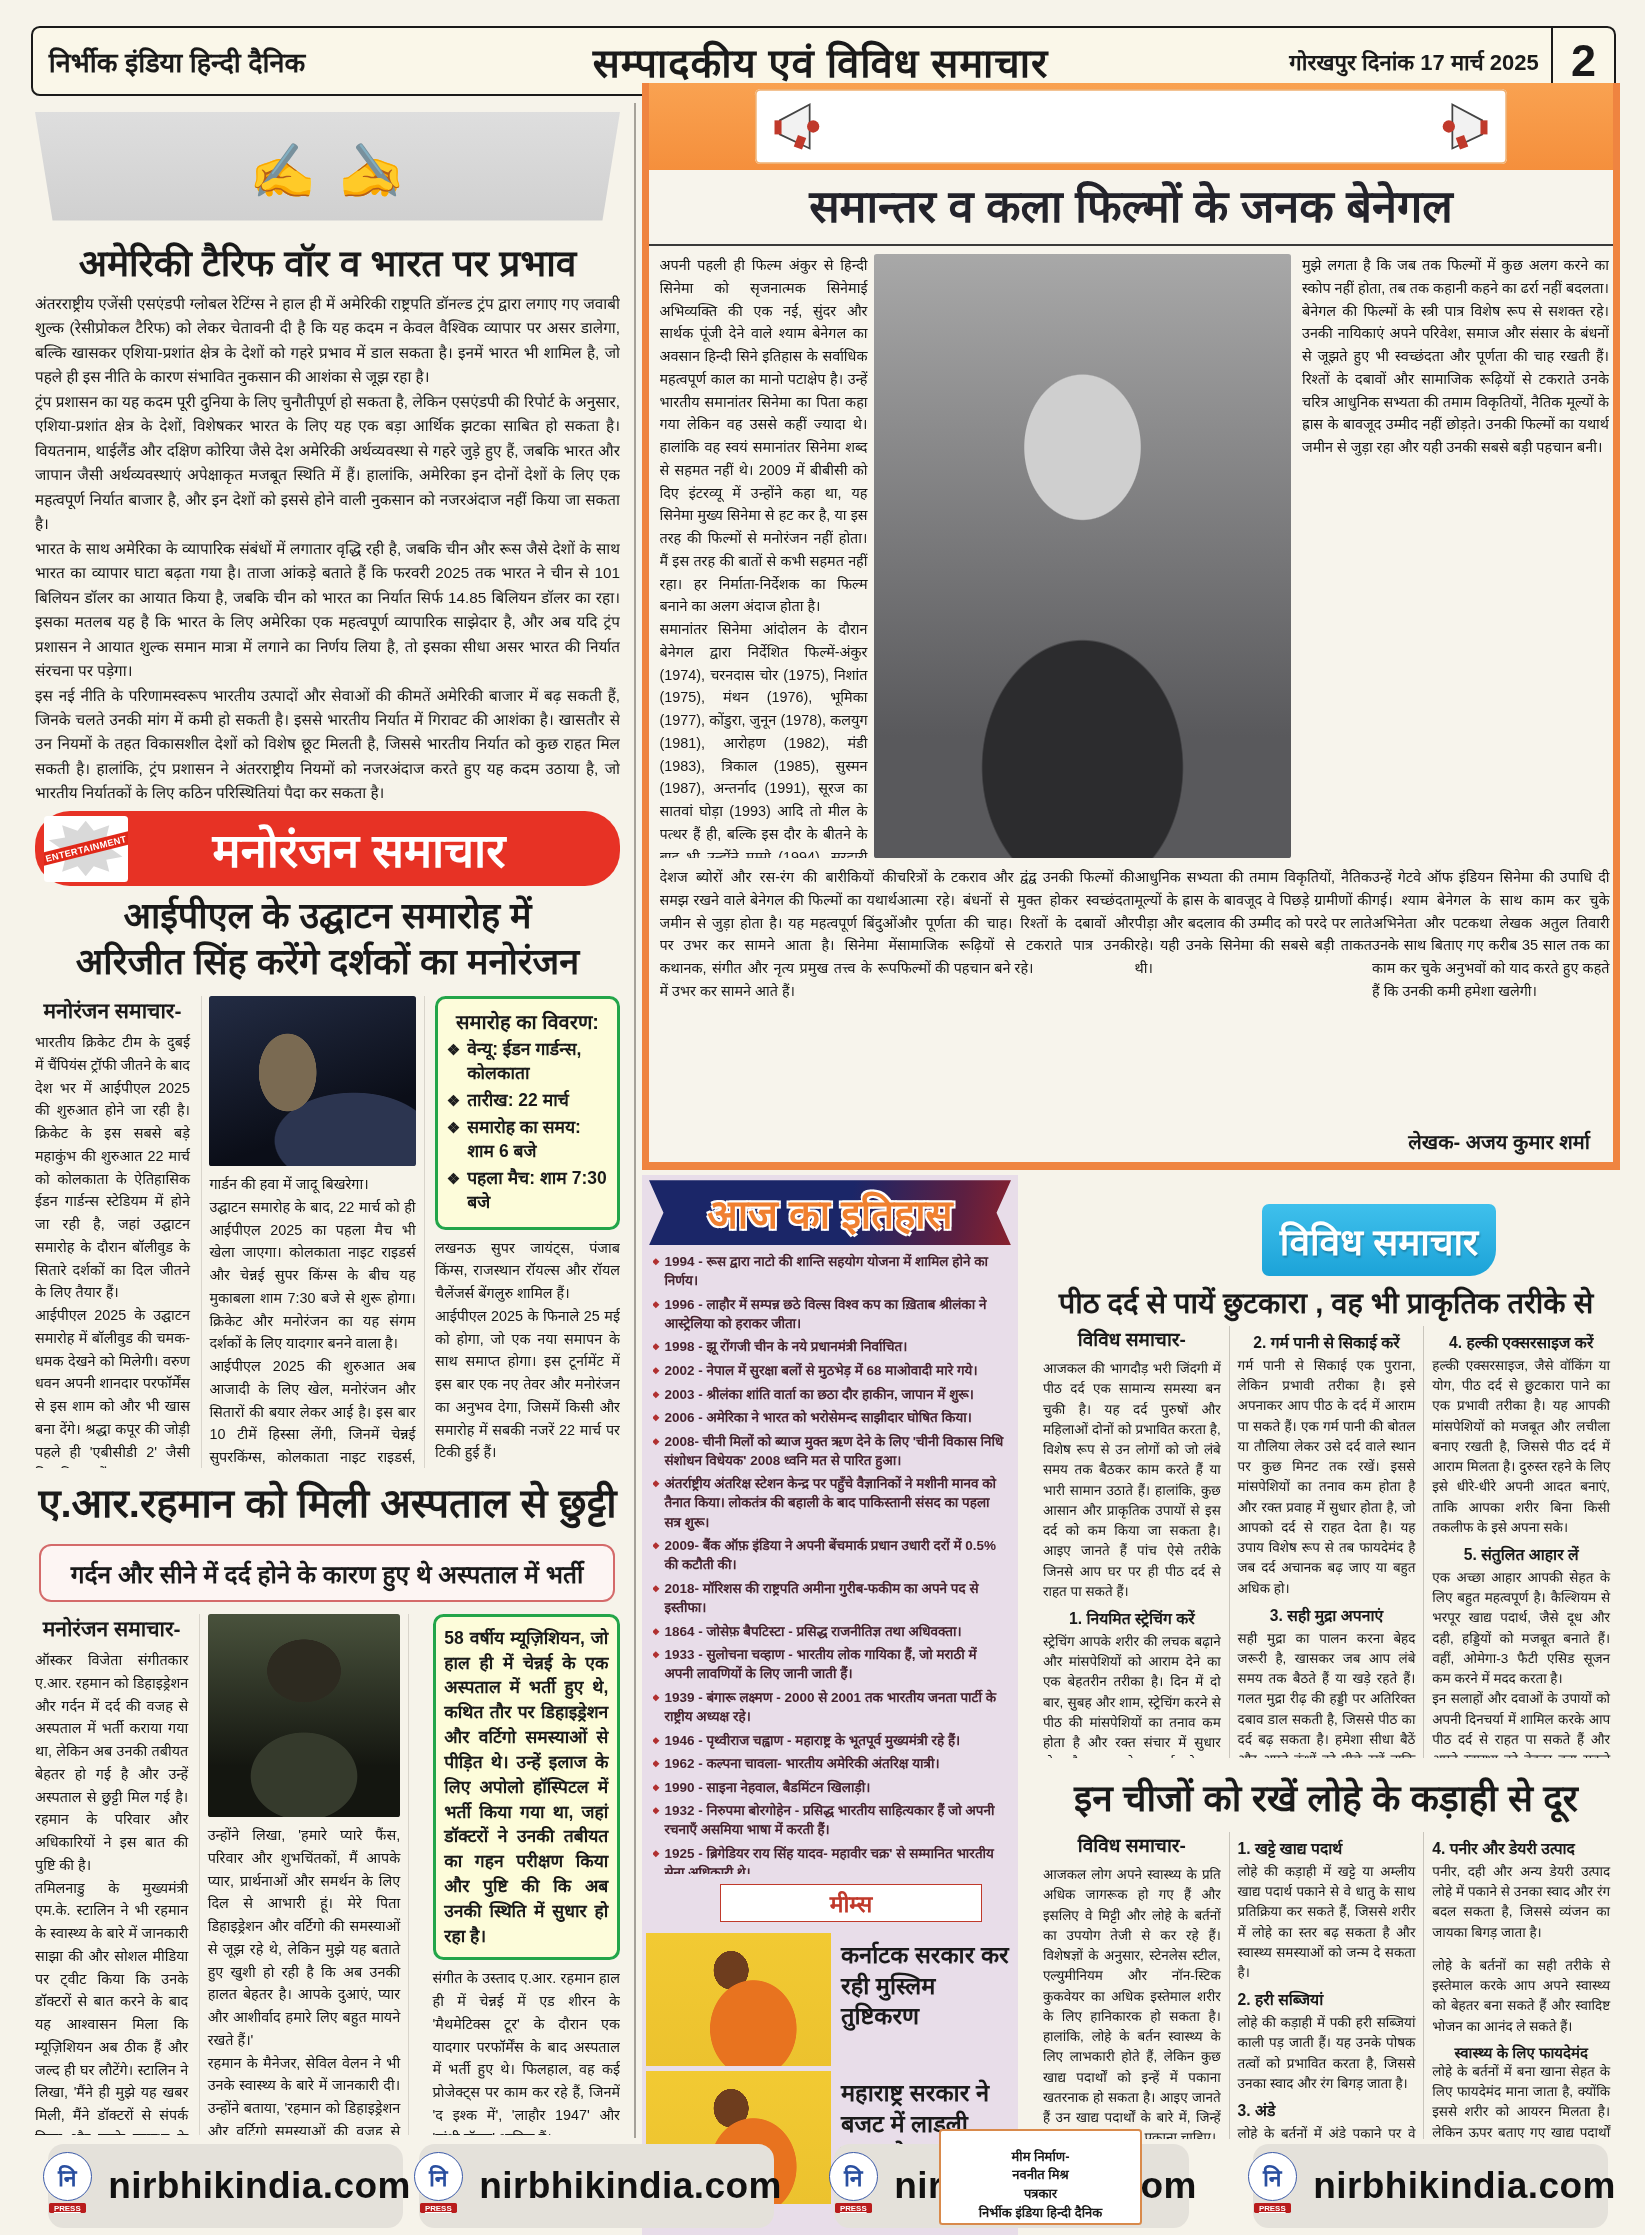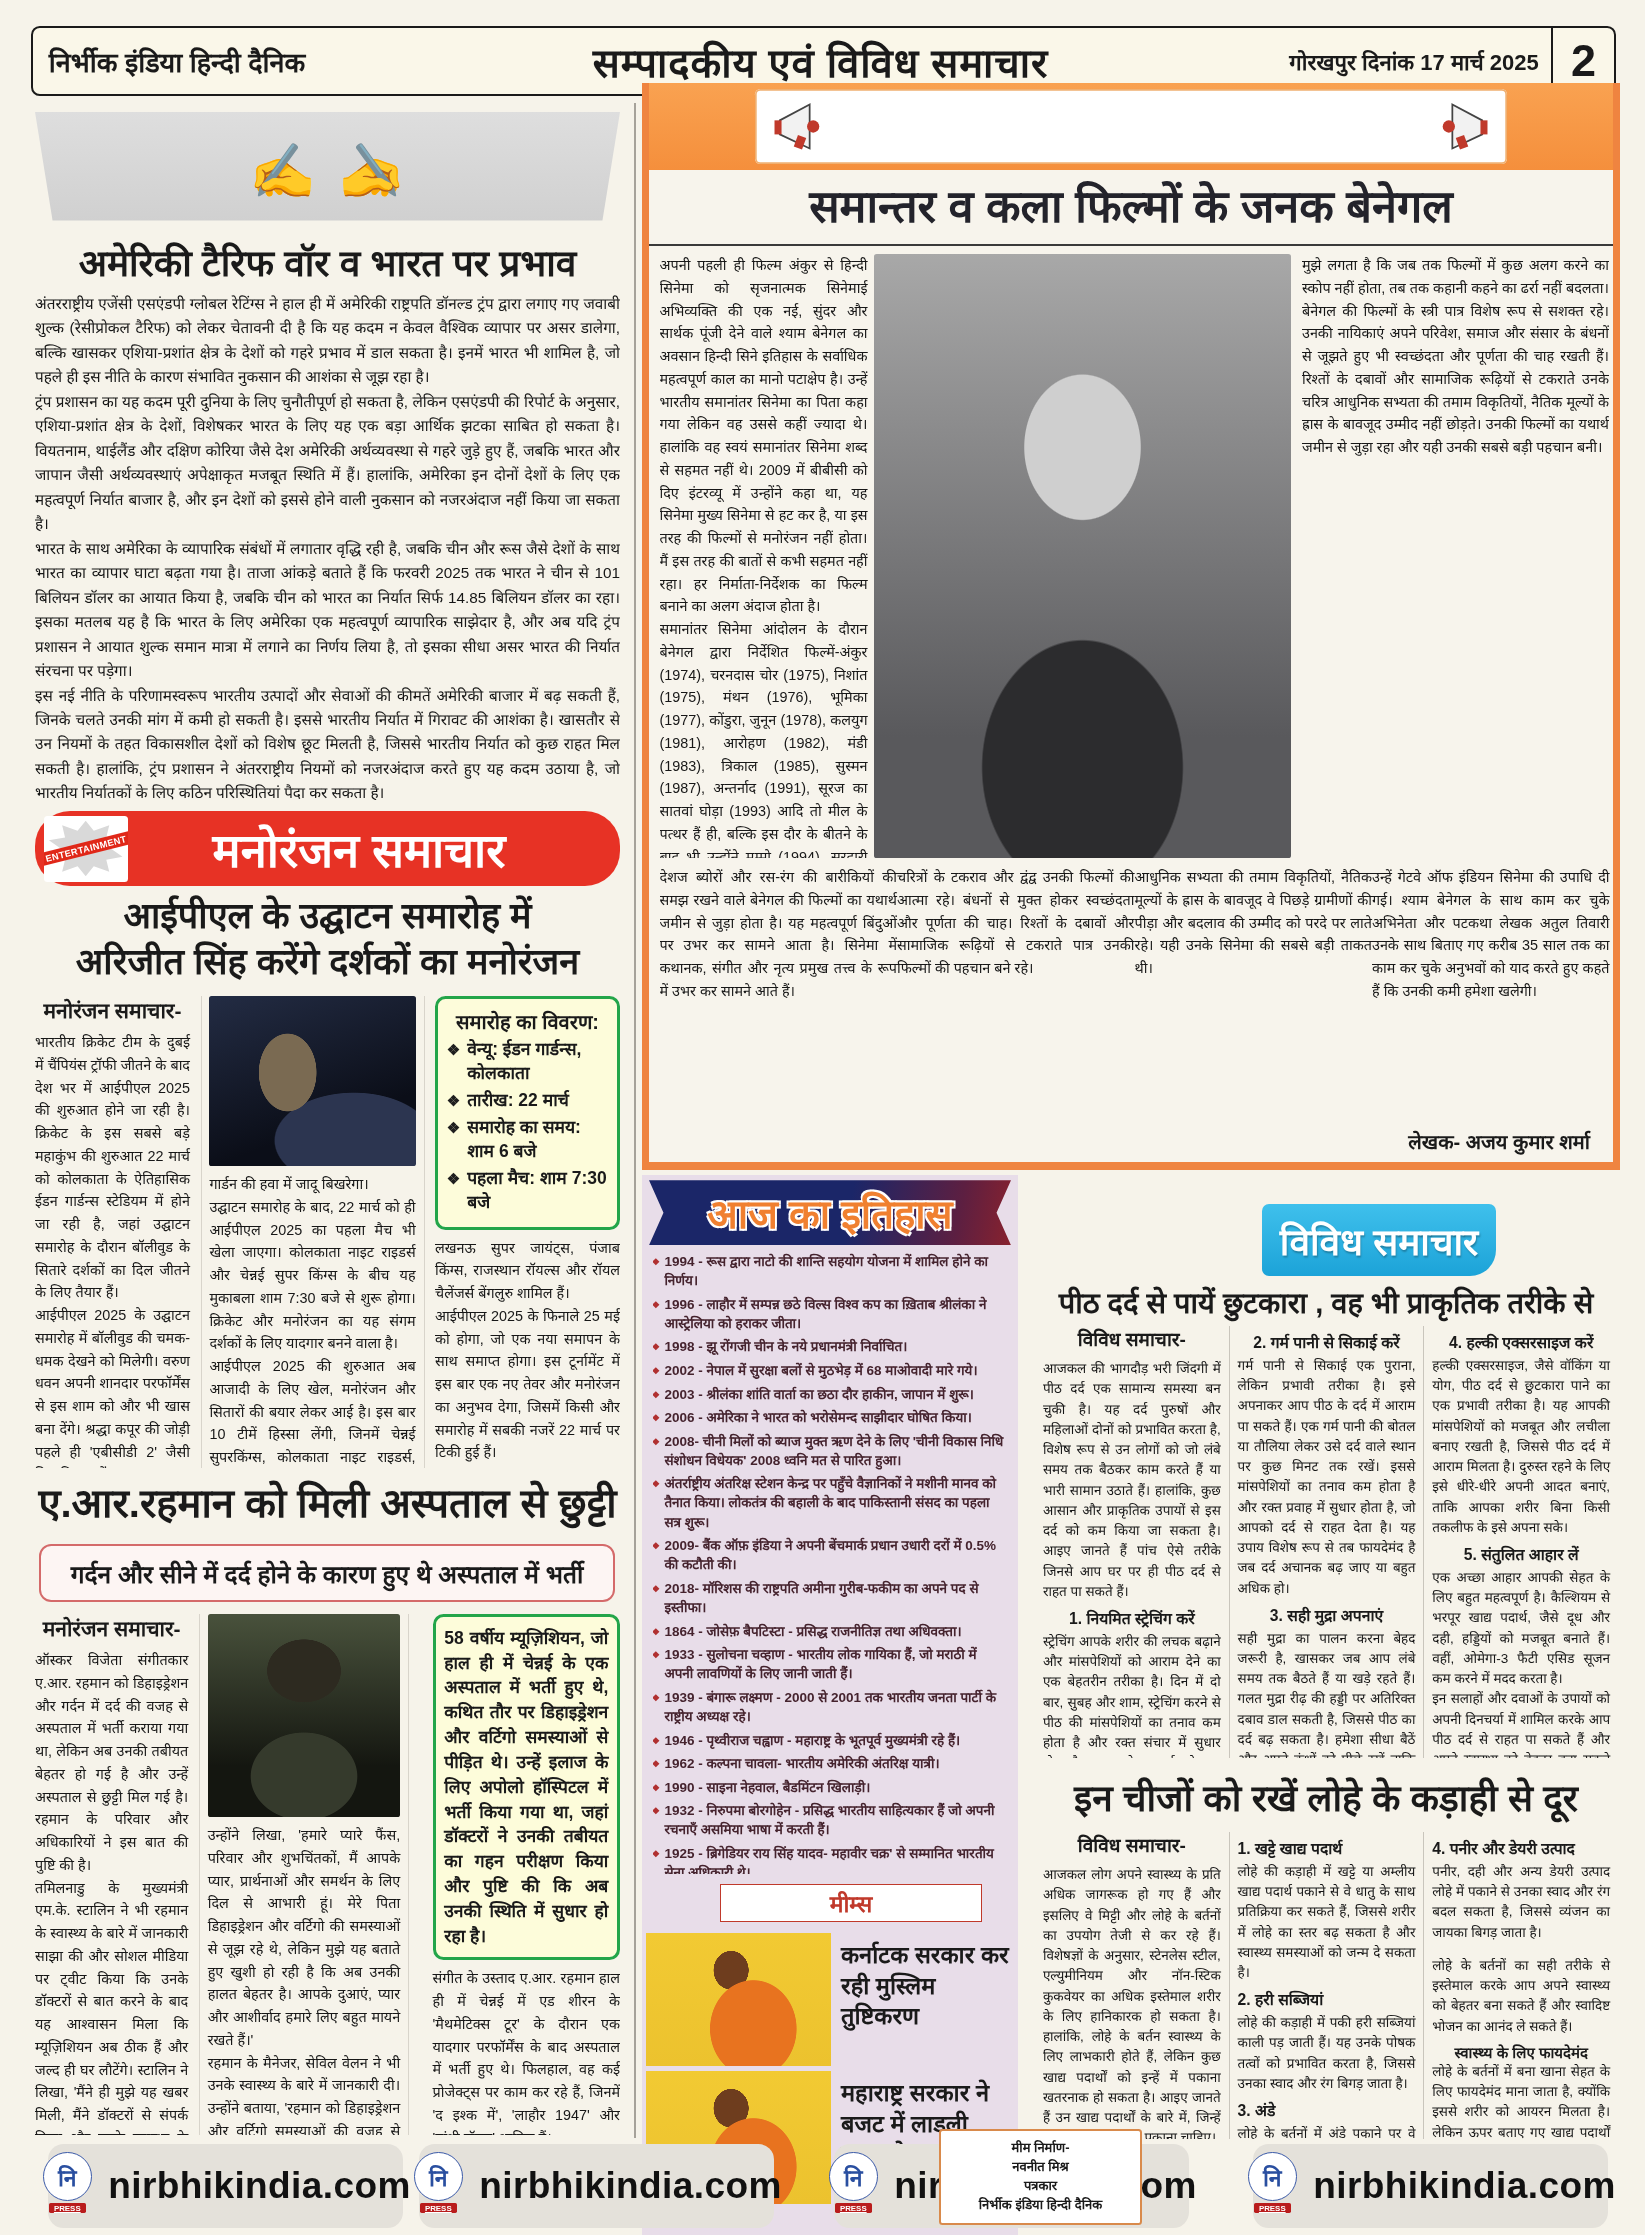--- a/index.html
+++ b/index.html
@@ -182,21 +182,21 @@
       radial-gradient(ellipse 74px 83px at 58% 72%, #e8731f 58%, transparent 59%),
       radial-gradient(ellipse 30px 33px at 46% 28%, #6e3d1e 58%, transparent 59%),
       linear-gradient(#f2ca33,#ecc22e);
   }
   .meme-caption { position:absolute; left:199px; width:173px; font-size:23.6px; font-weight:800; line-height:1.3; }
   .meme-caption.top { top:765px; }
   .meme-caption.bottom { top:903px; }
   .meme-credit {
     left:939px; top:2129px; width:203px; height:96px;
     background:#fff; border:2.6px solid #d98a4b; border-radius:3.5px;
-    display:flex; flex-direction:column; align-items:center; justify-content:center;
+    display:flex; flex-direction:column; align-items:center; justify-content:flex-end;
     font-size:13px; font-weight:700; line-height:1.45; z-index:5; text-align:center;
   }
 
   
   .vivid-banner {
     left:1218px; top:1204px; width:234px; height:72px;
     background:linear-gradient(#3fc0ec,#1ca3d8); border-radius:7px 7px 26px 7px;
     display:flex; align-items:center; justify-content:center;
     color:#fff; font-size:37px; font-weight:800;
     text-shadow:0.9px 1.7px 1.7px rgba(0,0,0,.25);

